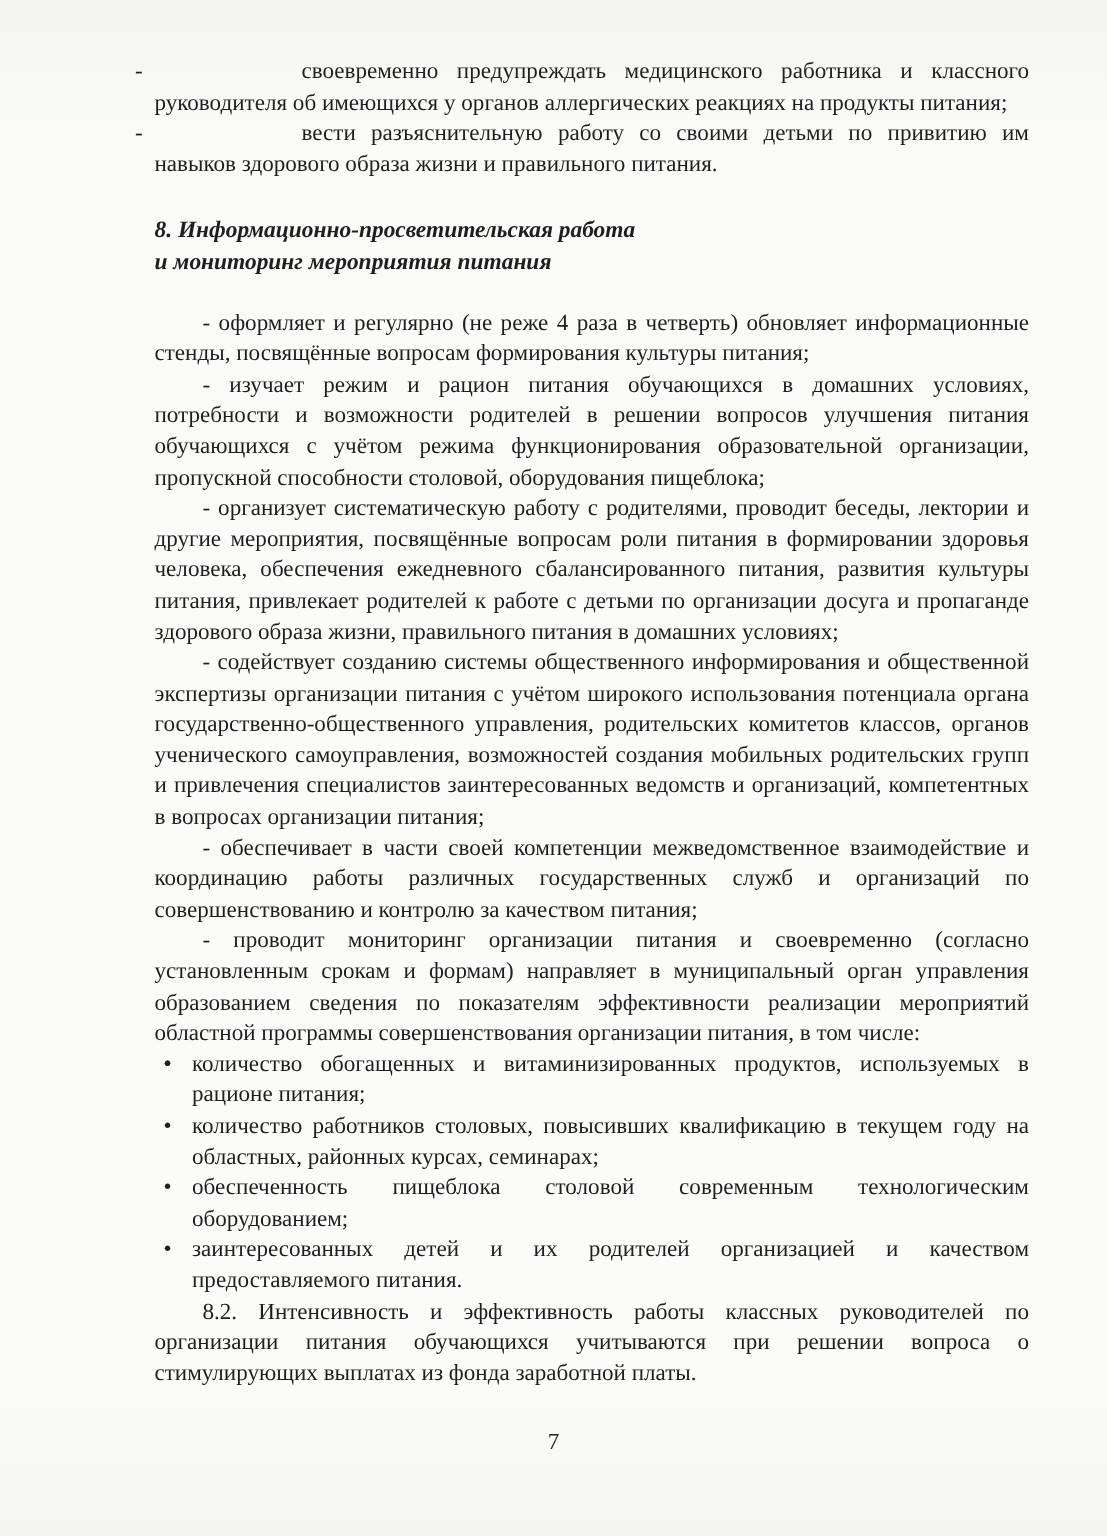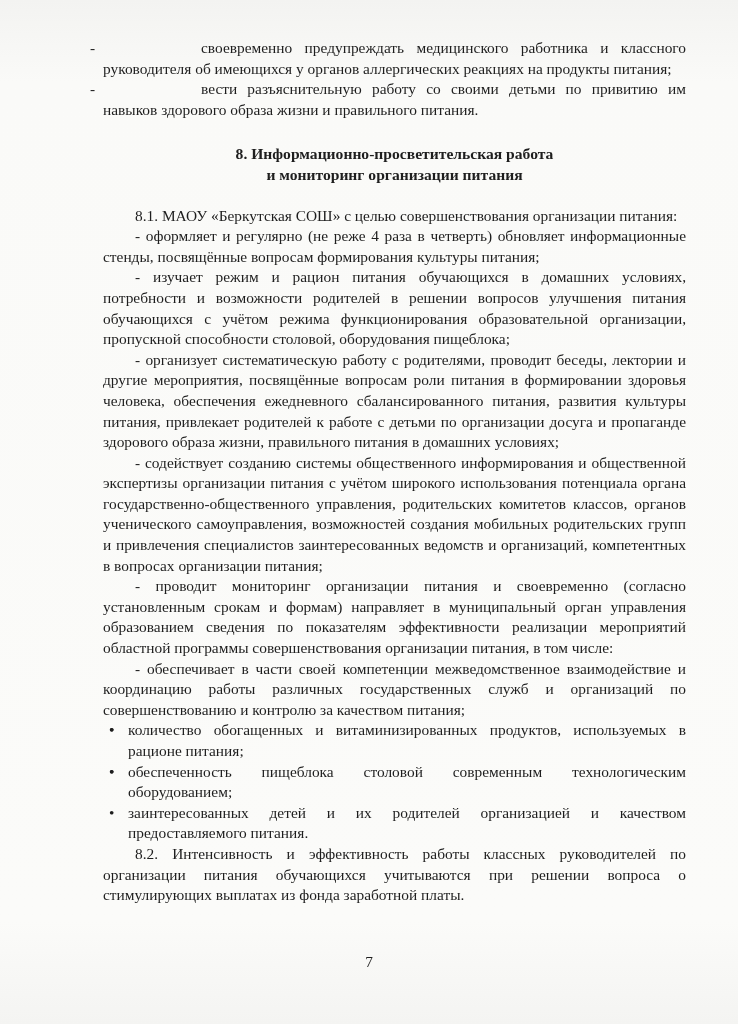--- a/index.html
+++ b/index.html
@@ -16,22 +16,22 @@
   }
   .content {
     position: absolute; left: 103px; top: 38px; width: 583px;
     font-size: 15.4px; line-height: 20.6px;
     text-align: justify;
   }
   .dash-item { position: relative; margin: 0; }
   .dash-item .dash { position: absolute; left: -13px; top: 0; }
   .dash-item .first-indent { display: inline-block; width: 98px; }
   .heading {
-    text-align: center; font-weight: bold; font-size: 15.6px; line-height: 20.6px;
-    margin-top: 24px; margin-bottom: 20px;
+    text-align: left; font-weight: bold; font-size: 15.6px; line-height: 20.6px;
+    margin-top: 24px; margin-bottom: 20px; font-style: italic;
   }
   .para { margin: 0; text-indent: 32px; }
   .bullets { list-style: none; margin: 0; padding: 0; }
   .bullets li { position: relative; padding-left: 25px; margin: 0; }
   .bullets li .bullet { position: absolute; left: 6px; top: 0; }
   .page-number {
     position: absolute; top: 953px; left: 0; width: 738px;
     text-align: center; font-size: 15.4px;
   }
 </style>
@@ -43,35 +43,34 @@
 
     <p class="dash-item">
       <span class="dash">-</span><span class="first-indent"></span><span>своевременно предупреждать медицинского работника и классного руководителя об имеющихся у органов аллергических реакциях на продукты питания;</span>
     </p>
     <p class="dash-item">
       <span class="dash">-</span><span class="first-indent"></span><span>вести разъяснительную работу со своими детьми по привитию им навыков здорового образа жизни и правильного питания.</span>
     </p>
 
     <div class="heading">
       <div>8. Информационно-просветительская работа</div>
-      <div>и мониторинг организации питания</div>
+      <div>и мониторинг мероприятия питания</div>
     </div>
 
-    <p class="para">8.1. МАОУ «Беркутская СОШ» с целью совершенствования организации питания:</p>
     <p class="para">- оформляет и регулярно (не реже 4 раза в четверть) обновляет информационные стенды, посвящённые вопросам формирования культуры питания;</p>
     <p class="para">- изучает режим и рацион питания обучающихся в домашних условиях, потребности и возможности родителей в решении вопросов улучшения питания обучающихся с учётом режима функционирования образовательной организации, пропускной способности столовой, оборудования пищеблока;</p>
     <p class="para">- организует систематическую работу с родителями, проводит беседы, лектории и другие мероприятия, посвящённые вопросам роли питания в формировании здоровья человека, обеспечения ежедневного сбалансированного питания, развития культуры питания, привлекает родителей к работе с детьми по организации досуга и пропаганде здорового образа жизни, правильного питания в домашних условиях;</p>
     <p class="para">- содействует созданию системы общественного информирования и общественной экспертизы организации питания с учётом широкого использования потенциала органа государственно-общественного управления, родительских комитетов классов, органов ученического самоуправления, возможностей создания мобильных родительских групп и привлечения специалистов заинтересованных ведомств и организаций, компетентных в вопросах организации питания;</p>
+    <p class="para">- обеспечивает в части своей компетенции межведомственное взаимодействие и координацию работы различных государственных служб и организаций по совершенствованию и контролю за качеством питания;</p>
     <p class="para">- проводит мониторинг организации питания и своевременно (согласно установленным срокам и формам) направляет в муниципальный орган управления образованием сведения по показателям эффективности реализации мероприятий областной программы совершенствования организации питания, в том числе:</p>
-    <p class="para">- обеспечивает в части своей компетенции межведомственное взаимодействие и координацию работы различных государственных служб и организаций по совершенствованию и контролю за качеством питания;</p>
 
     <ul class="bullets">
       <li><span class="bullet">•</span></li>
       <li><span class="bullet">•</span><span>количество обогащенных и витаминизированных продуктов, используемых в рационе питания;</span></li>
-      <li><span class="bullet">•</span></li>
+      <li><span class="bullet">•</span><span>количество работников столовых, повысивших квалификацию в текущем году на областных, районных курсах, семинарах;</span></li>
       <li><span class="bullet">•</span><span>обеспеченность пищеблока столовой современным технологическим оборудованием;</span></li>
       <li><span class="bullet">•</span><span>заинтересованных детей и их родителей организацией и качеством предоставляемого питания.</span></li>
     </ul>
 
     <p class="para">8.2. Интенсивность и эффективность работы классных руководителей по организации питания обучающихся учитываются при решении вопроса о стимулирующих выплатах из фонда заработной платы.</p>
   </div>
 
   <div class="page-number">7</div>
 </div>
 

